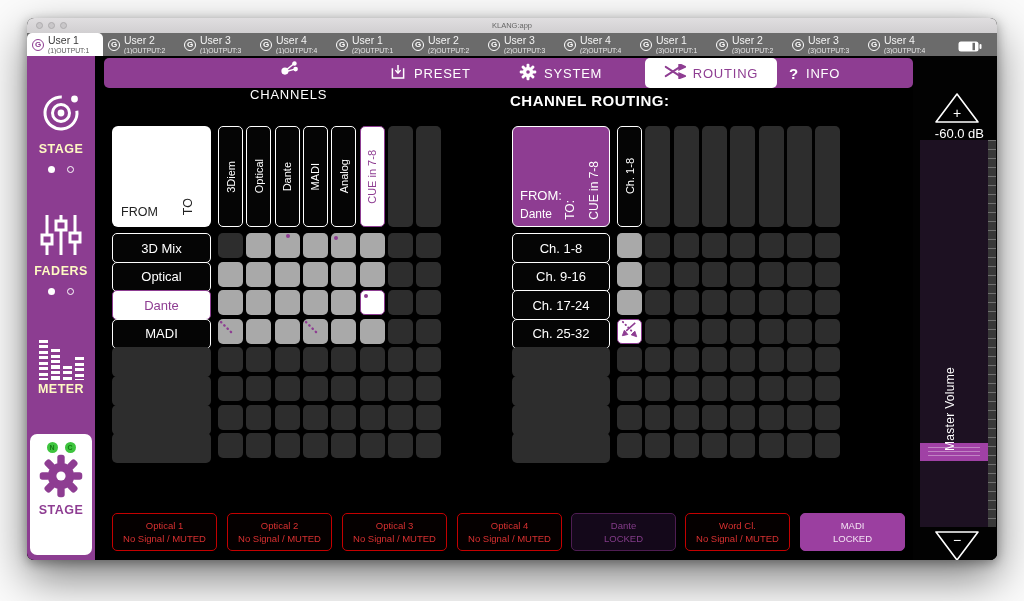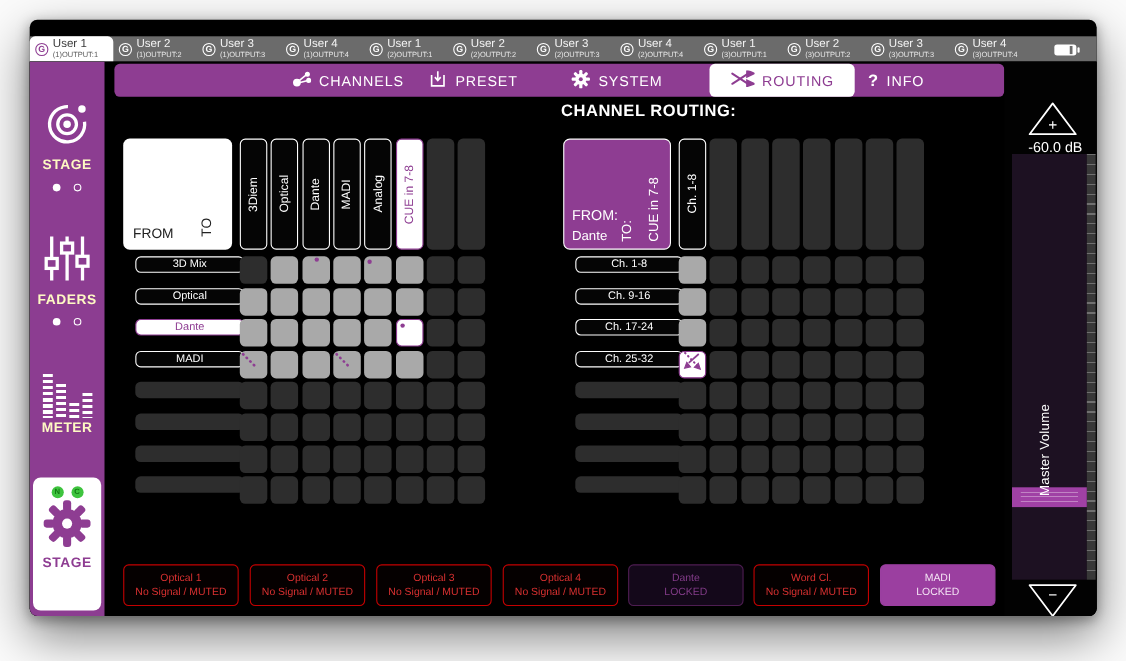--- a/index.html
+++ b/index.html
@@ -68,21 +68,21 @@
   #ch-title { left:483px; top:36px; }
   #clock-title { left:83px; top:427px; font-size:16px; }
 
   
   .mx-col { position:absolute; width:25px; height:101px; border-radius:5px; display:flex; align-items:center; justify-content:center; }
   .mx-col.normal { background:#050505; border:1px solid #fff; }
   .mx-col.selected { background:#fff; border:1px solid #8e3d92; }
   .mx-col.empty { background:#2d2d2d; }
   .mx-col span { writing-mode:vertical-rl; transform:rotate(180deg); font-size:11px; color:#fff; white-space:nowrap; }
   .mx-col.selected span { color:#8e3d92; }
-  .mx-row { position:absolute; height:15px; border-radius:5px; display:flex; align-items:center; justify-content:center; font-size:10px;margin-left:11px; }
+  .mx-row { position:absolute; height:30px; border-radius:5px; display:flex; align-items:center; justify-content:center; font-size:13px; }
   .mx-row.normal { background:#050505; border:1px solid #fff; color:#fff; }
   .mx-row.selected { background:#fff; border:1.5px solid #8e3d92; color:#8e3d92; }
   .mx-row.empty { background:#2d2d2d; }
   .cell { position:absolute; width:25px; height:25px; border-radius:5px; }
   .cell.light { background:#a9a9a9; }
   .cell.dark  { background:#2d2d2d; }
   .cell.selected, .cell.xroute { background:#fff; border:1.5px solid #8e3d92; }
   .cell.xroute { display:flex; align-items:center; justify-content:center; }
   .dot { position:absolute; width:4px; height:4px; border-radius:50%; background:#8e3d92; }
   .dot-top { left:11px; top:1px; }
@@ -120,20 +120,28 @@
   .vol-handle i { position:absolute; left:8px; right:8px; top:4px; height:10px; display:block;
     background:repeating-linear-gradient(to bottom,rgba(255,255,255,.35) 0 1px,transparent 1px 4px); }
   .vol-minus { position:absolute; left:21px; top:474px; }
 </style>
 </head>
 <body>
 
 <div class="stage">
   <div class="window">
 
+    <div class="titlebar">
+      <div class="traffic">
+          <span></span>
+          <span></span>
+          <span></span>
+        </div>
+      <div class="win-title">KLANG:app</div>
+    </div>
 
     <div class="tabbar" id="tabbar">
         <div class="tab active">
           <span class="glogo">G</span>
           <span class="tab-txt">
             <span class="tab-user">User 1</span>
             <span class="tab-out">(1)OUTPUT:1</span>
           </span>
         </div>
         <div class="tab">
@@ -285,21 +293,21 @@
                 <rect x="16.8" y="1.5" width="6.4" height="9" rx="2.4" fill="#8e3d92" transform="rotate(225 20 20)"></rect>
                 <rect x="16.8" y="1.5" width="6.4" height="9" rx="2.4" fill="#8e3d92" transform="rotate(270 20 20)"></rect>
                 <rect x="16.8" y="1.5" width="6.4" height="9" rx="2.4" fill="#8e3d92" transform="rotate(315 20 20)"></rect>
                 <circle cx="20" cy="20" r="4" fill="#fff"></circle>
               </svg></span>
           <span class="sb-label">STAGE</span>
         </div>
       </div>
 
       <div class="navbar" id="navbar">
-          <div class="nav-item" style="left: 160px;">
+          <div class="nav-item" style="left: 146px; flex-direction: column;">
             <span><svg width="19" height="19" viewBox="0 0 24 24">
                 <g stroke="#fff" stroke-width="1.8" fill="#fff">
                   <line x1="8" y1="16" x2="18.5" y2="7.5"></line>
                   <line x1="9" y1="17" x2="20" y2="14"></line>
                   <circle cx="7.5" cy="16.5" r="3.6"></circle>
                   <circle cx="19.5" cy="7" r="2"></circle>
                   <circle cx="21" cy="14" r="2"></circle>
                 </g>
               </svg></span>
             <span>CHANNELS</span>

